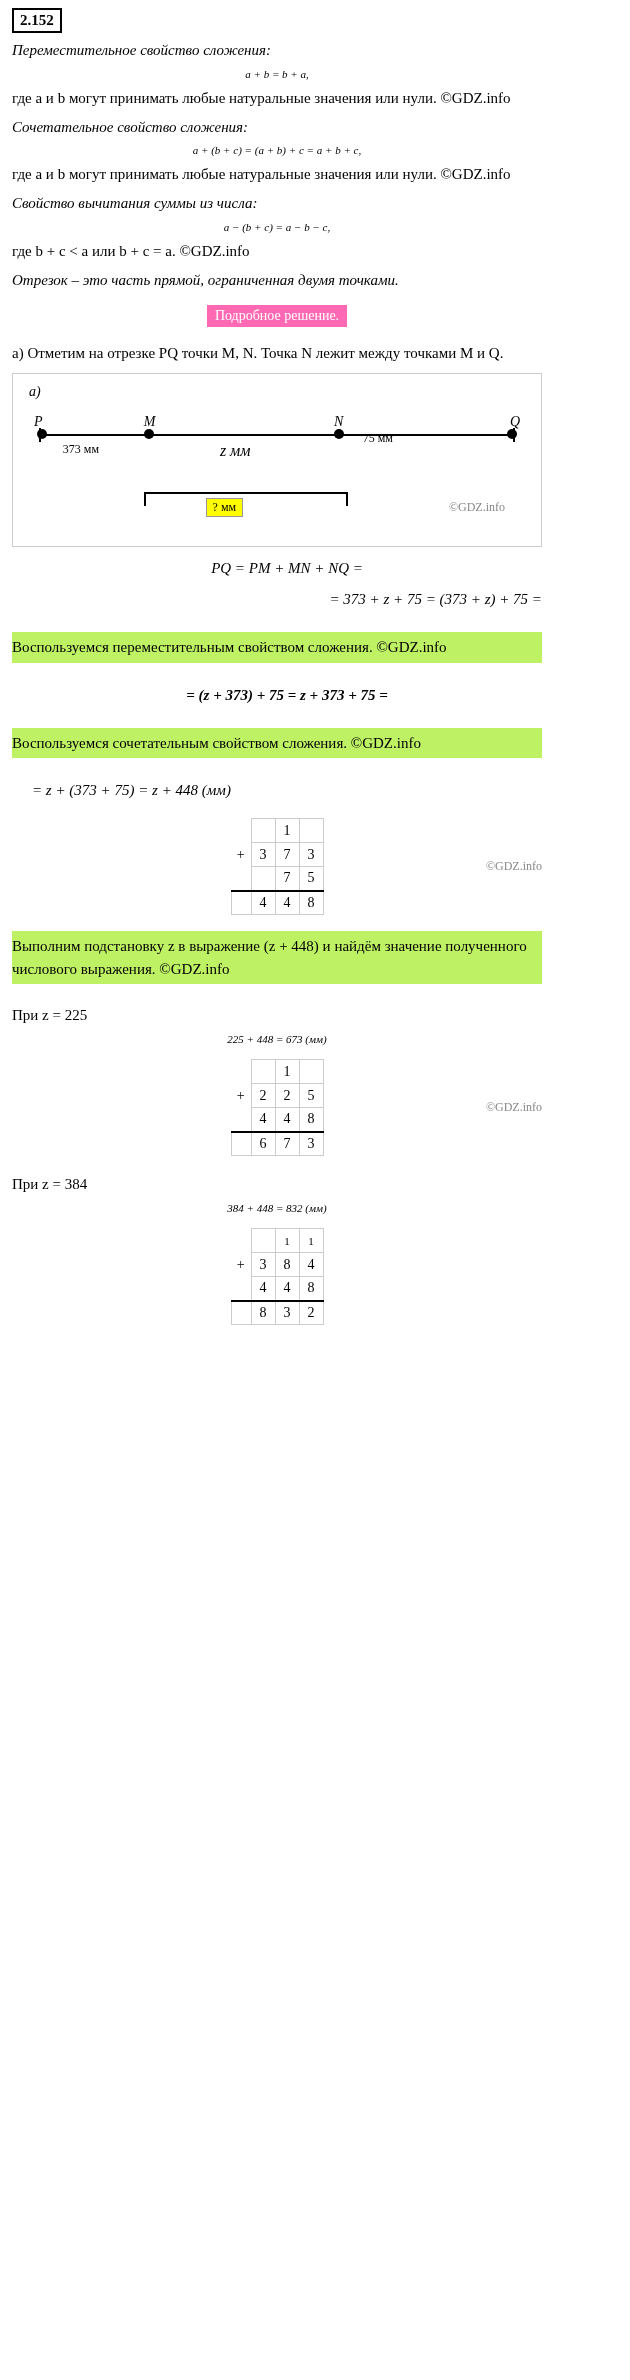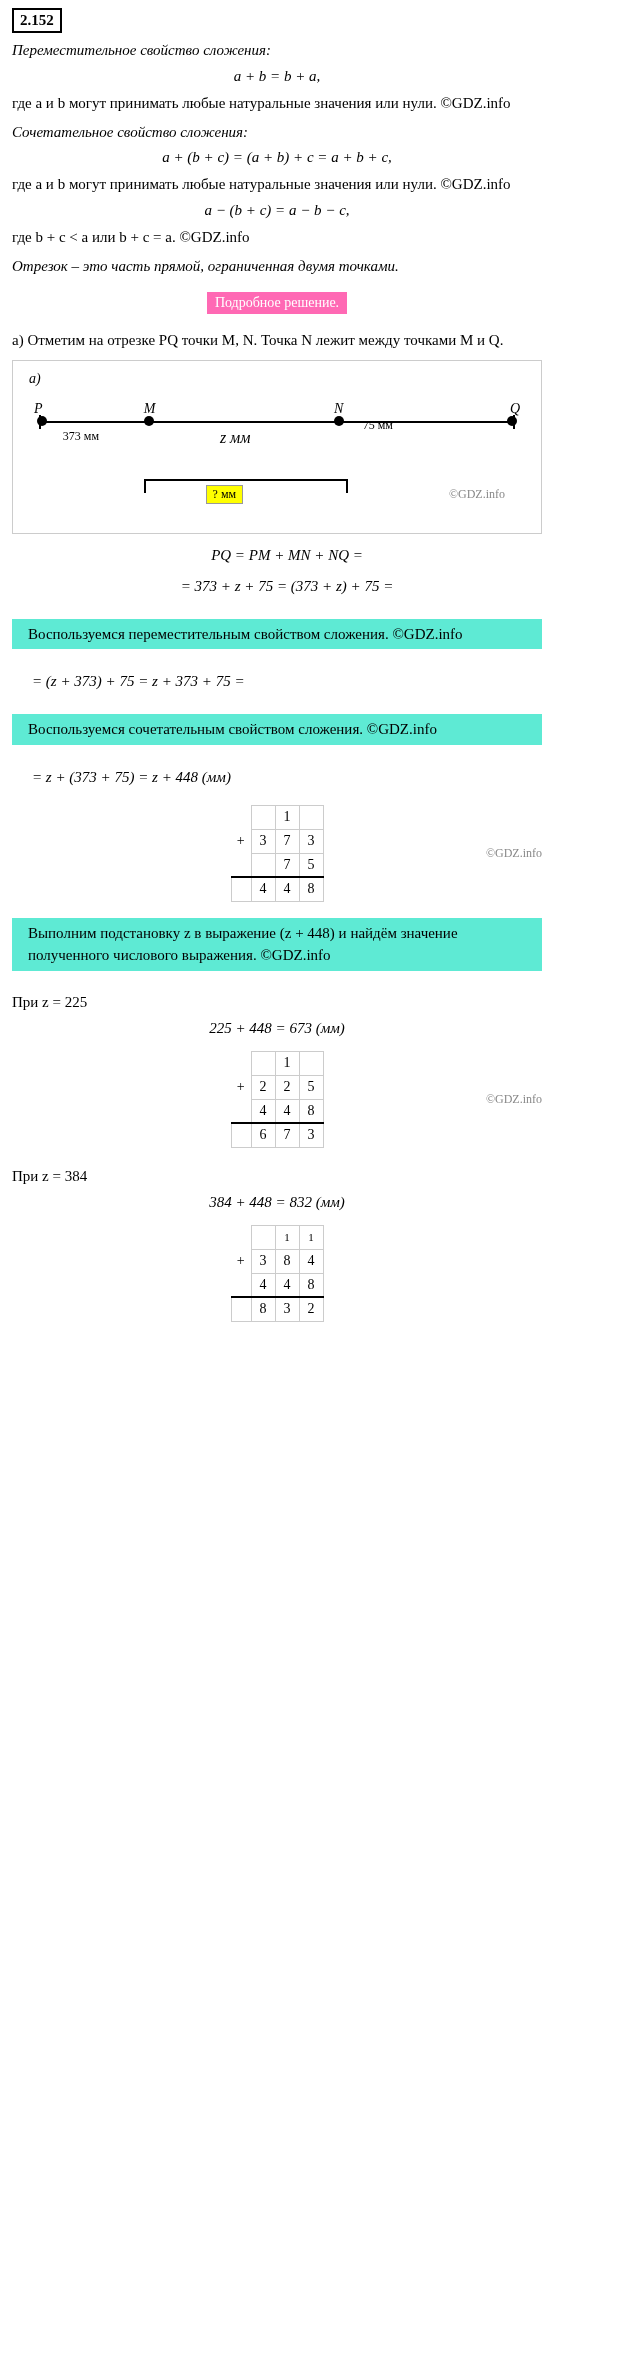--- a/index.html
+++ b/index.html
@@ -32,25 +32,25 @@
     }
     .theory-text {
       font-style: italic;
       margin-bottom: 4px;
       line-height: 1.5;
     }
     .formula {
       text-align: center;
       font-style: italic;
       margin: 6px 0;
-      font-size: 15px;
+      font-size: 11px;
     }
     .green-highlight {
-      background-color: #5eead4;
-      padding: 4px 16px;
+      background-color: #bef264;
+      padding: 4px 0;
       margin: 19px 0;
       line-height: 1.5;
     }
     .magenta-highlight {
       background-color: #ff69b4;
       color: #fff;
       padding: 3px 8px;
       margin: 6px 0;
       display: inline-block;
       font-size: 14px;
@@ -139,20 +139,23 @@
   
   <div class="theory-text" style="margin-top:6px;">
     <span>Сочетательное свойство сложения:</span>
   </div>
   <div class="formula">a + (b + c) = (a + b) + c = a + b + c,</div>
   <div class="normal-text">
     <span>где a и b могут принимать любые натуральные значения или нули. ©GDZ.info</span>
   </div>
 
   
+  <div class="theory-text" style="margin-top:6px;">
+    <span>Свойство вычитания суммы из числа:</span>
+  </div>
   <div class="formula">a − (b + c) = a − b − c,</div>
   <div class="normal-text">
     <span>где b + c &lt; a или b + c = a. ©GDZ.info</span>
   </div>
 
   
   <div class="theory-text" style="margin-top:6px;">
     <span>Отрезок – это часть прямой, ограниченная двумя точками.</span>
   </div>
 
@@ -203,28 +206,28 @@
 
       <div style="position:absolute; right:10px; top:10px; font-size:12px; color:#888;">©GDZ.info</div>
     </div>
   </div>
 
   
 
   
   <div class="calculation-block">
     <div style="font-style:italic; text-align:center; margin:4px 0;">PQ = PM + MN + NQ =</div>
-    <div style="text-align:center; margin:4px 0;">= 373 + z + 75 = (373 + z) + 75 =</div>
+    <div style="text-align:right; margin:4px 0;">= 373 + z + 75 = (373 + z) + 75 =</div>
   </div>
 
   
   <div class="green-highlight">Воспользуемся переместительным свойством сложения. ©GDZ.info</div>
 
   <div class="calculation-block">
-    <div style="font-style:italic; margin:4px 0;">= (z + 373) + 75 = z + 373 + 75 =</div>
+    <div style="font-style:italic; text-align:center; margin:4px 0;font-weight:bold;">= (z + 373) + 75 = z + 373 + 75 =</div>
   </div>
 
   
   <div class="green-highlight">Воспользуемся сочетательным свойством сложения. ©GDZ.info</div>
 
   <div class="calculation-block">
     <div style="font-style:italic; text-align:left; margin:4px 0;">= z + (373 + 75) = z + 448 (мм)</div>
   </div>
 
   

